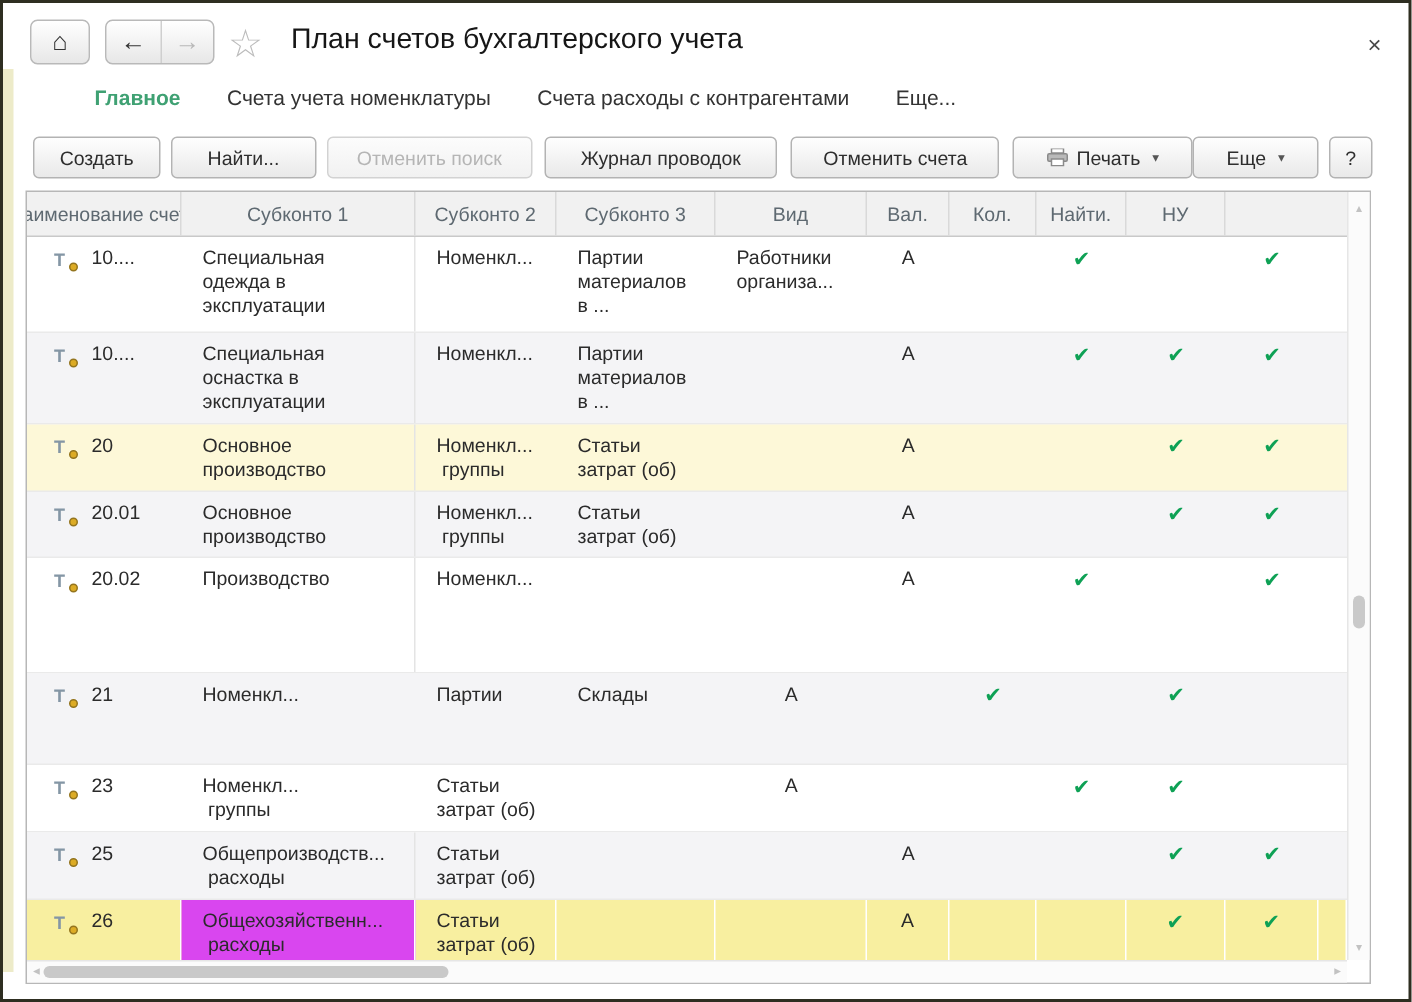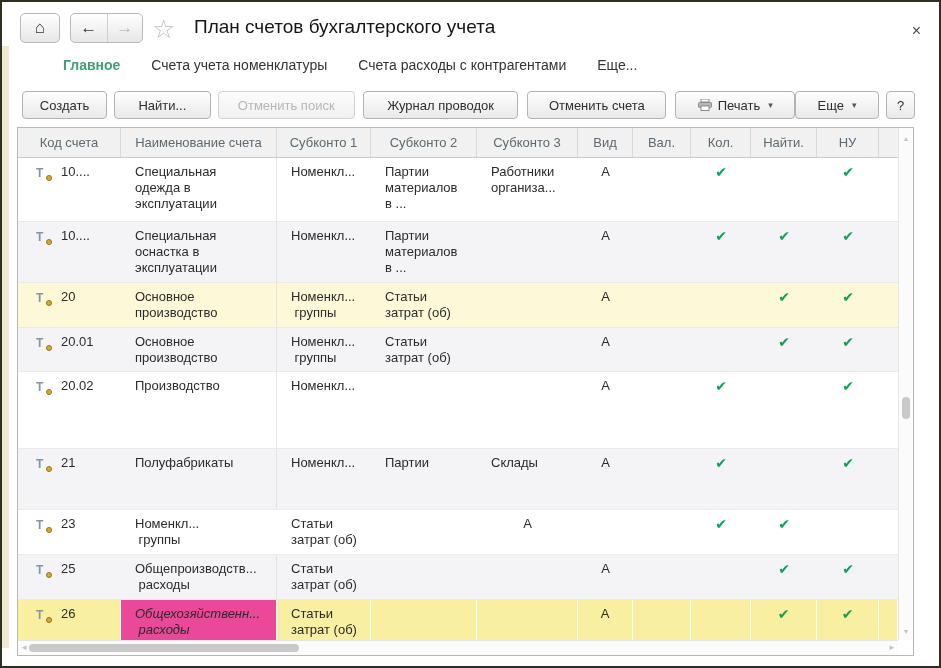--- a/index.html
+++ b/index.html
@@ -87,21 +87,21 @@
   .code-text { margin-left: 11px; }
   .c-name, .c-sub { white-space: pre-line; padding-left: 14px; padding-right: 4px; }
   .c-name { border-right: 1px solid #e4e4e4; }
   .c-center { display: flex; justify-content: center; }
   .check { color: #0ea155; font-size: 14px; }
   .bg-white { background: #ffffff; }
   .bg-stripe { background: #f4f4f6; }
   .bg-yellow { background: #fdf8d8; }
   .bg-selected { background: #f8efa0; border-bottom: 1px solid #a9b8d1; }
   .bg-selected .cell { border-right: 1px solid #ffffff; }
-  .bg-selected .cell.active-cell { background: #ec4899; font-style: italic; }
+  .bg-selected .cell.active-cell { background: #d946ef; }
 
   
   .vscroll {
     position: absolute; top: 0; right: 0; bottom: 15px; width: 15px;
     background: #fbfbfb; border-left: 1px solid #e6e6e6;
   }
   .vthumb { position: absolute; left: 3px; top: 269px; width: 8px; height: 22px; background: #c9c9c9; border-radius: 4px; }
   .varrow { position: absolute; left: 0; width: 100%; text-align: center; font-size: 8px; color: #c2c2c2; }
   .varrow.up { top: 6px; } .varrow.down { bottom: 4px; }
   .hscroll {
@@ -156,21 +156,20 @@
     </button>
     <button class="tbtn" style="width:84px; margin-left:auto; margin-right:7px;">
       <span>Еще</span>
       <span class="caret">▾</span>
     </button>
     <button class="tbtn" style="width:29px;">?</button>
   </div>
 
   <div class="table">
     <div class="thead">
-        <div class="hcell">Код счета</div>
         <div class="hcell">Наименование счета</div>
         <div class="hcell">Субконто 1</div>
         <div class="hcell">Субконто 2</div>
         <div class="hcell">Субконто 3</div>
         <div class="hcell">Вид</div>
         <div class="hcell">Вал.</div>
         <div class="hcell">Кол.</div>
         <div class="hcell">Найти.</div>
         <div class="hcell">НУ</div>
         <div class="hcell"></div>
@@ -269,21 +268,20 @@
     <div class="cell c-center check">✔</div>
     <div class="cell c-center check"></div>
     <div class="cell c-center check">✔</div>
     <div class="cell"></div>
   </div>
         <div class="trow bg-stripe" style="height: 61px;">
     <div class="cell c-code">
       <span class="acct-icon"><span class="tletter">Т</span><span class="gold-dot"></span></span>
       <span class="code-text">21</span>
     </div>
-    <div class="cell c-name">Полуфабрикаты</div>
     <div class="cell c-sub">Номенкл...</div>
     <div class="cell c-sub">Партии</div>
     <div class="cell c-sub">Склады</div>
     <div class="cell c-center">А</div>
     <div class="cell c-center check"></div>
     <div class="cell c-center check">✔</div>
     <div class="cell c-center check"></div>
     <div class="cell c-center check">✔</div>
     <div class="cell"></div>
   </div>

